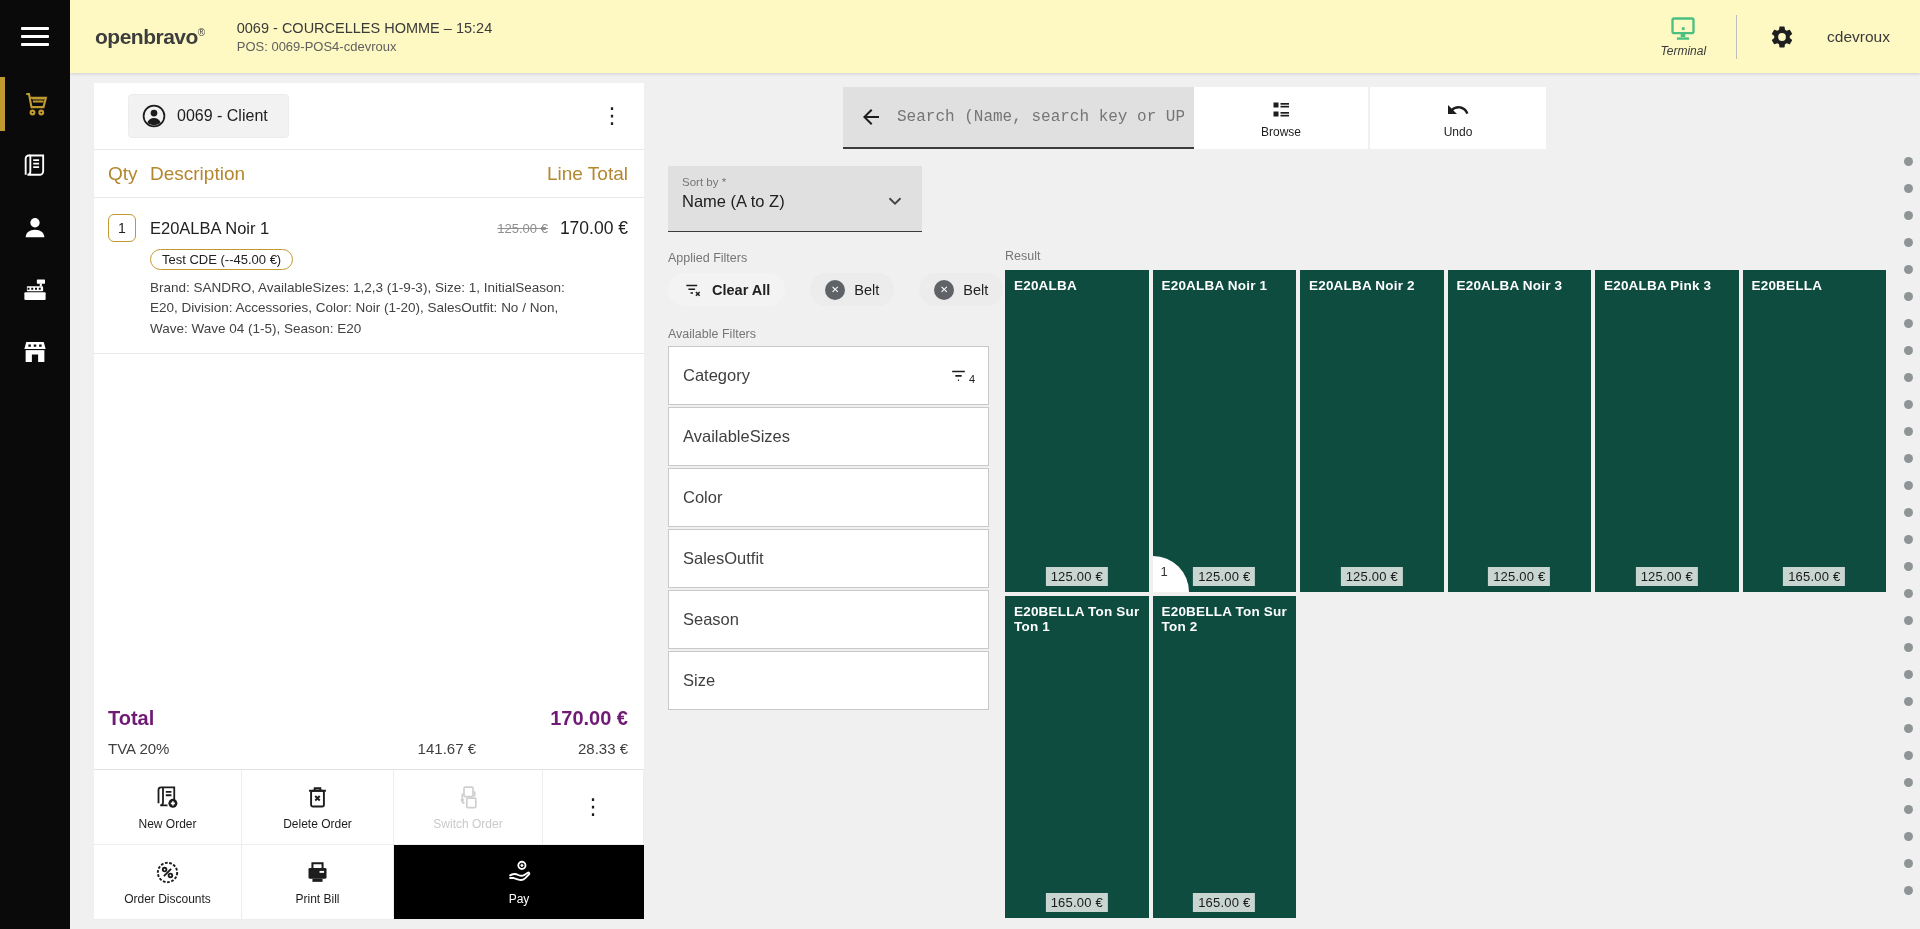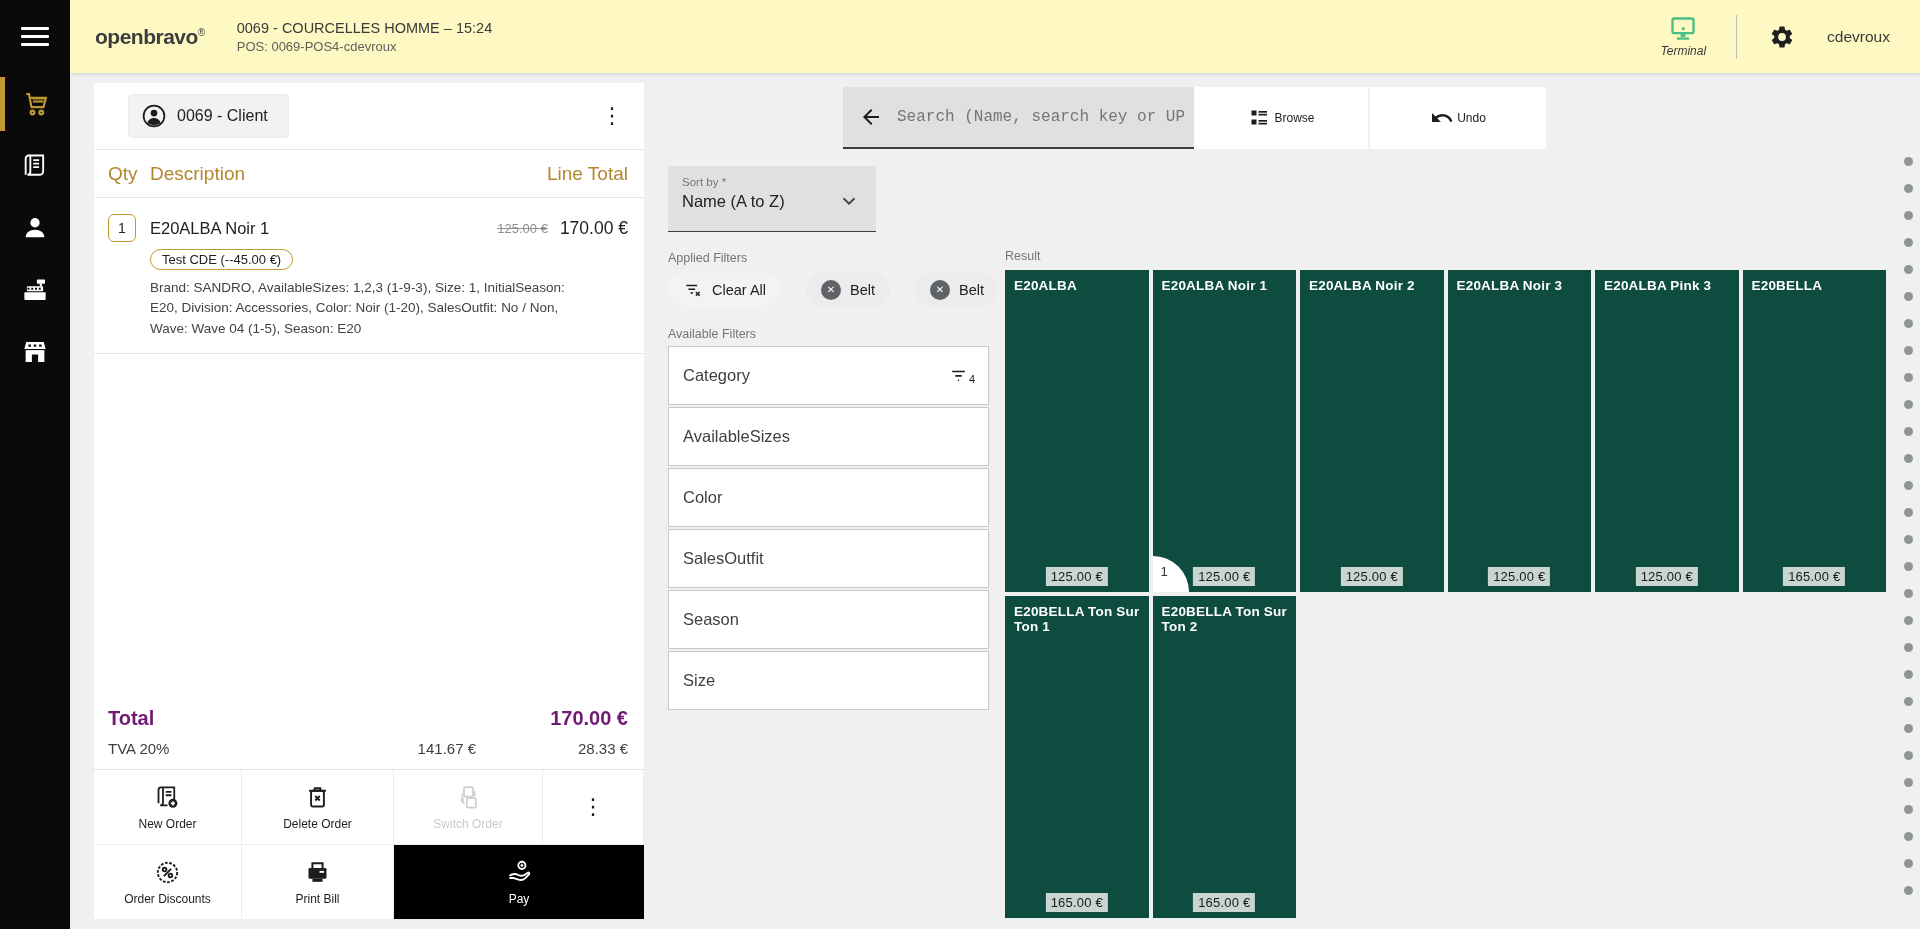--- a/index.html
+++ b/index.html
@@ -55,26 +55,26 @@
   .action { background:#fff; border:none; border-right:1px solid #ededed; border-bottom:1px solid #ededed; display:flex; flex-direction:column; align-items:center; justify-content:center; gap:6px; font-size:12px; color:#1d1d1d; cursor:pointer; font-family:inherit; }
   .action:last-child { border-right:none; }
   .action.disabled { color:#c9c9c9; cursor:default; }
   .action.pay { grid-column:3 / 5; background:var(--pay-black,#000); color:#fff; }
   .action.menu-cell { font-size:22px; }
 
   
   .search-bar { position:absolute; left:773px; top:14px; width:351px; height:62px; background:#e0e0e0; border-bottom:2px solid #3c3c3c; display:flex; align-items:center; padding:0 10px 0 16px; }
   .search-input { flex:1; border:none; background:transparent; outline:none; font-size:16px; color:#212121; margin-left:14px; font-family:Liberation Mono, monospace; }
   .search-input::placeholder { color:#757575; }
-  .panel-btn { position:absolute; top:14px; height:62px; background:#fff; border:none; display:flex; flex-direction:row; align-items:center; justify-content:center; gap:3px; font-size:12px; color:#1d1d1d; cursor:pointer; font-family:inherit; }
+  .panel-btn { position:absolute; top:14px; height:62px; background:#fff; border:none; display:flex; flex-direction:column; align-items:center; justify-content:center; gap:3px; font-size:12px; color:#1d1d1d; cursor:pointer; font-family:inherit; }
   .browse-btn { left:1124px; width:174px; }
   .undo-btn { left:1299px; width:177px; border-left:1px solid #f0f0f0; }
 
   
-  .sort-box { position:absolute; left:598px; top:93px; width:208px; height:66px; background:#e0e0e0; border-bottom:1px solid #3c3c3c; padding:10px 14px; cursor:pointer; }
+  .sort-box { position:absolute; left:598px; top:93px; width:254px; height:66px; background:#e0e0e0; border-bottom:1px solid #3c3c3c; padding:10px 14px; cursor:pointer; }
   .sort-label { font-size:11.5px; color:#757575; }
   .sort-value { font-size:16.5px; color:#212121; margin-top:4px; }
   .sort-chevron { position:absolute; right:16px; top:24px; }
   .sec-label { position:absolute; font-size:12.5px; color:#757575; }
   .chips { position:absolute; left:598px; top:200px; display:flex; gap:25px; }
   .chip { height:33px; border-radius:17px; background:#ececec; display:flex; align-items:center; gap:9px; padding:0 15px; font-size:14.5px; color:#212121; cursor:pointer; white-space:nowrap; }
   .chip .x-circle { width:20px; height:20px; border-radius:50%; background:#5f6368; color:#fff; font-size:10px; display:flex; align-items:center; justify-content:center; }
   .filter-list { position:absolute; left:598px; top:273px; width:321px; }
   .filter-row { height:59px; background:#fff; border:1px solid #c9c9c9; margin-bottom:2px; display:flex; align-items:center; padding:0 13px 0 14px; font-size:16.5px; color:#3f3f3f; cursor:pointer; }
   .filter-count { margin-left:auto; display:flex; align-items:flex-end; gap:1px; }
@@ -340,21 +340,21 @@
     <div class="sort-value">Name (A to Z)</div>
     <span class="sort-chevron">
       <svg width="22" height="22" viewBox="0 0 24 24" fill="none" stroke="#424242" stroke-width="2">
           <path d="M6 9l6 6 6-6"></path>
         </svg>
     </span>
   </div>
 
   <div class="sec-label" style="left:598px; top:178px;">Applied Filters</div>
   <div class="chips">
-    <div class="chip" style="background:#f3f3f3;">
+    <div class="chip" style="background:#f3f3f3;font-weight:bold;">
       <span>
         <svg width="20" height="20" viewBox="0 0 24 24" fill="none" stroke="#1d1d1d" stroke-width="1.8">
           <path d="M4 6.5h13M6.5 11h8M9 15.5h3"></path>
           <path d="M15.5 14.5l4.5 4.5M20 14.5 15.5 19"></path>
         </svg>
       </span>
       <span>Clear All</span>
     </div>
     <div class="chip">
       <span class="x-circle">✕</span>

